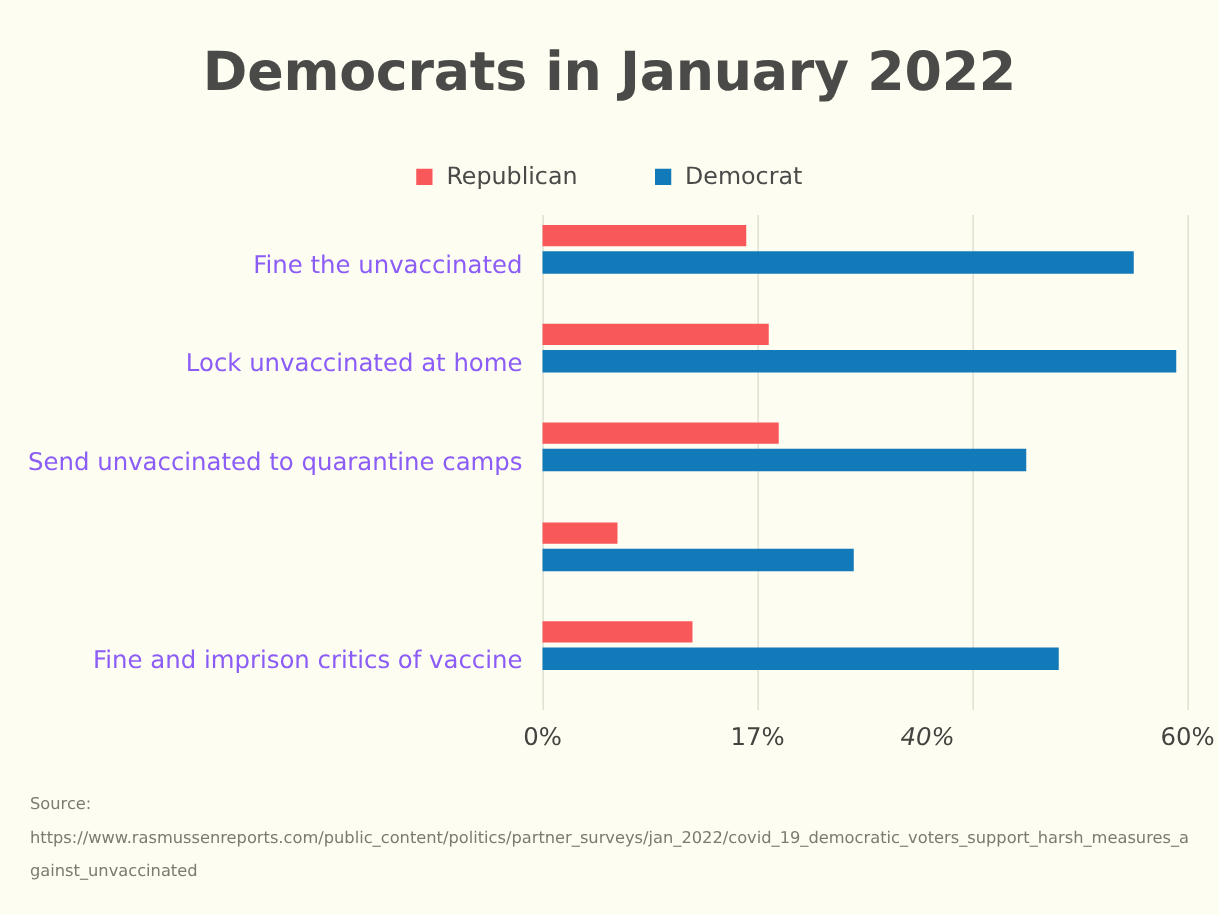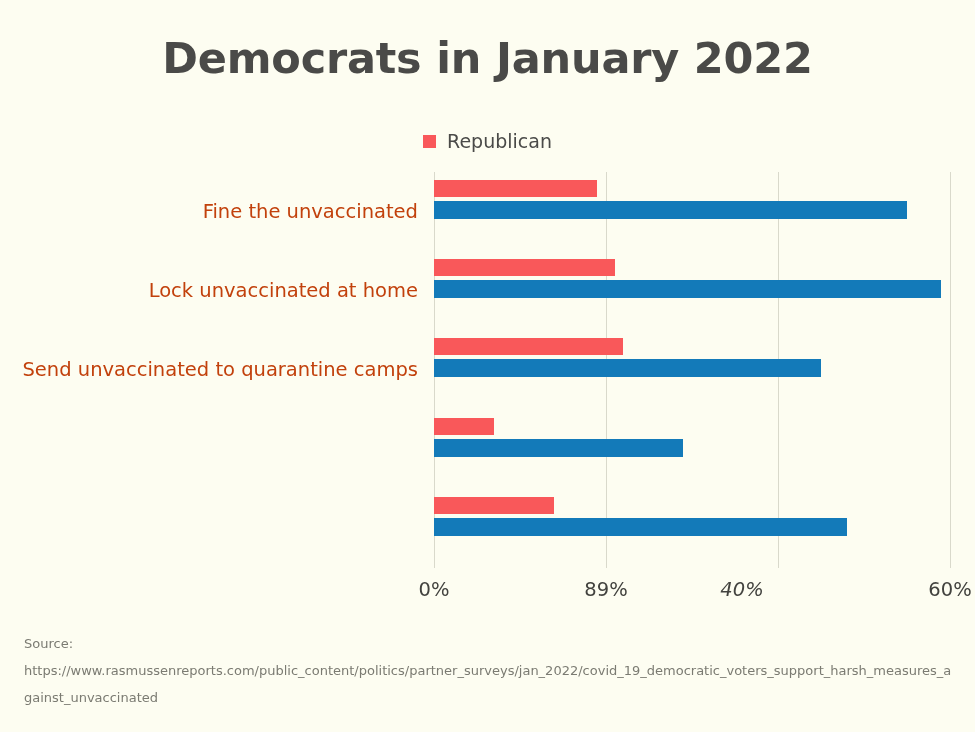--- a/index.html
+++ b/index.html
@@ -95,21 +95,21 @@
     top: 172px;
     width: 434px;
     height: 396px;
   }
 
   .cat-label {
     position: absolute;
     right: 16px;
     text-align: right;
     font-size: 19.5px;
-    color: #c2410c;
+    color: #8b5cf6;
     line-height: 24px;
     white-space: nowrap;
   }
 
   .bar-group {
     position: absolute;
     left: 0;
     width: 100%;
   }
   .bar {
@@ -170,26 +170,31 @@
 
 <div id="chart-figure">
 
   <div id="chart-title">Democrats in January 2022</div>
 
   <div id="chart-legend">
     <div class="legend-item">
       <span class="legend-swatch" style="background: rgb(249, 88, 90);"></span>
       <span class="legend-label">Republican</span>
     </div>
+    <div class="legend-item">
+      <span class="legend-swatch" style="background: rgb(19, 122, 185);"></span>
+      <span class="legend-label">Democrat</span>
+    </div>
   </div>
 
   <div id="category-axis">
       <div class="cat-label" style="top: 27.6px;">Fine the unvaccinated</div>
       <div class="cat-label" style="top: 106.8px; text-align: right;">Lock unvaccinated at home</div>
       <div class="cat-label" style="top: 186px;">Send unvaccinated to quarantine camps</div>
+      <div class="cat-label" style="top: 344.4px;">Fine and imprison critics of vaccine</div>
     </div>
 
   <div id="plot-area">
       <div class="gridline" style="left: 0px;"></div>
       <div class="gridline" style="left: 172px;"></div>
       <div class="gridline" style="left: 344px;"></div>
       <div class="gridline" style="left: 516px;"></div>
       <div class="bar-group" style="top: 0px; height: 79.2px;">
         <div class="bar bar-rep" title="Republican: 19%" style="width: 163.4px; background: rgb(249, 88, 90);"></div>
         <div class="bar bar-dem" title="Democrat: 55%" style="width: 473px; background: rgb(19, 122, 185);"></div>
@@ -207,21 +212,21 @@
         <div class="bar bar-dem" title="Democrat: 29%" style="width: 249.4px; background: rgb(19, 122, 185);"></div>
       </div>
       <div class="bar-group" style="top: 316.8px; height: 79.2px;">
         <div class="bar bar-rep" title="Republican: 14%" style="width: 120.4px; background: rgb(249, 88, 90);"></div>
         <div class="bar bar-dem" title="Democrat: 48%" style="width: 412.8px; background: rgb(19, 122, 185);"></div>
       </div>
     </div>
 
   <div id="x-axis-labels">
       <span class="tick-label" style="left: 434px;">0%</span>
-      <span class="tick-label" style="left: 606px;">89%</span>
+      <span class="tick-label" style="left: 606px;">17%</span>
       <span class="tick-label" style="left: 742px; font-style: italic;">40%</span>
       <span class="tick-label" style="left: 950px;">60%</span>
     </div>
 
   <div id="source-note">
     <span class="src-label">Source:</span>
     <span class="src-url">https://www.rasmussenreports.com/public_content/politics/partner_surveys/jan_2022/covid_19_democratic_voters_support_harsh_measures_against_unvaccinated</span>
   </div>
 
 </div>

